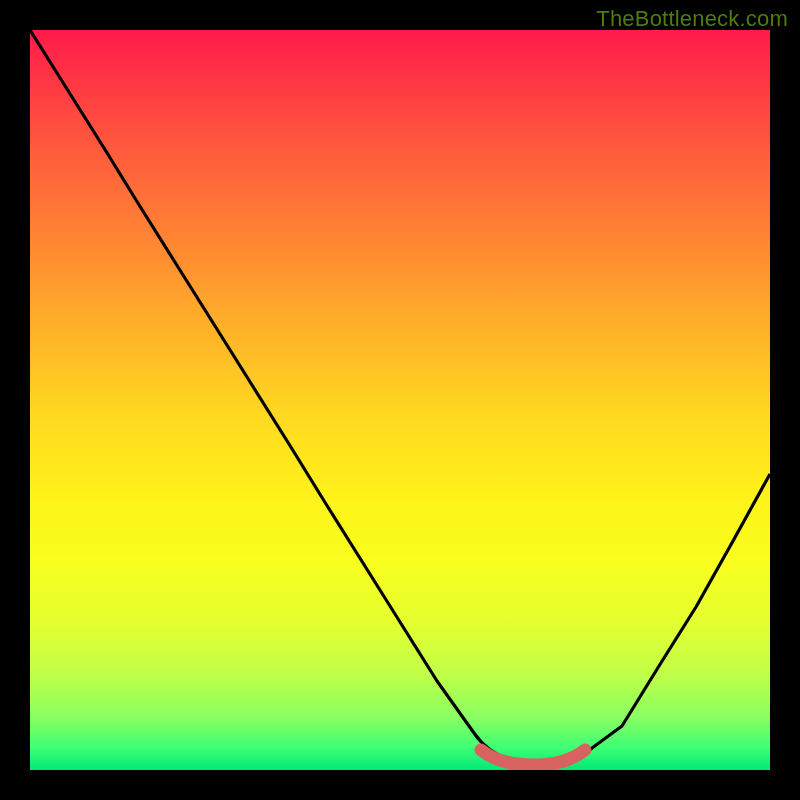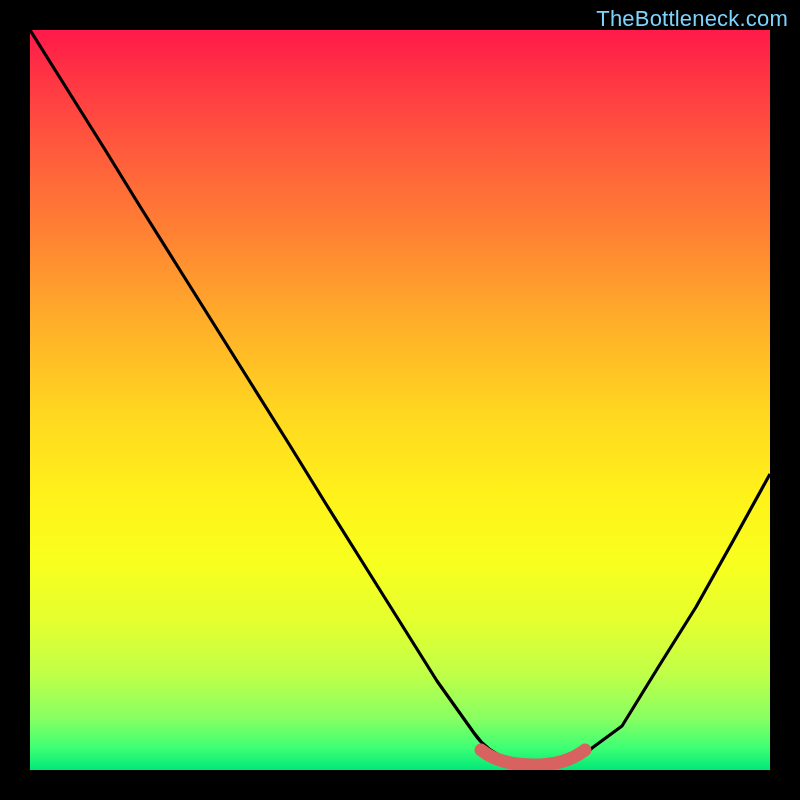--- a/index.html
+++ b/index.html
@@ -36,21 +36,21 @@
       #c0ff48 87%,
       #88ff62 93%,
       #3eff74 97%,
       #00e878 100%
     );
   }
   .watermark {
     position: absolute;
     top: 6px;
     right: 12px;
-    color: #7dd3fc;
+    color: #4d7c0f;
     font-size: 22px;
     font-weight: 500;
     letter-spacing: 0.2px;
   }
   svg.curves {
     position: absolute;
     left: 0;
     top: 0;
     width: 740px;
     height: 740px;

